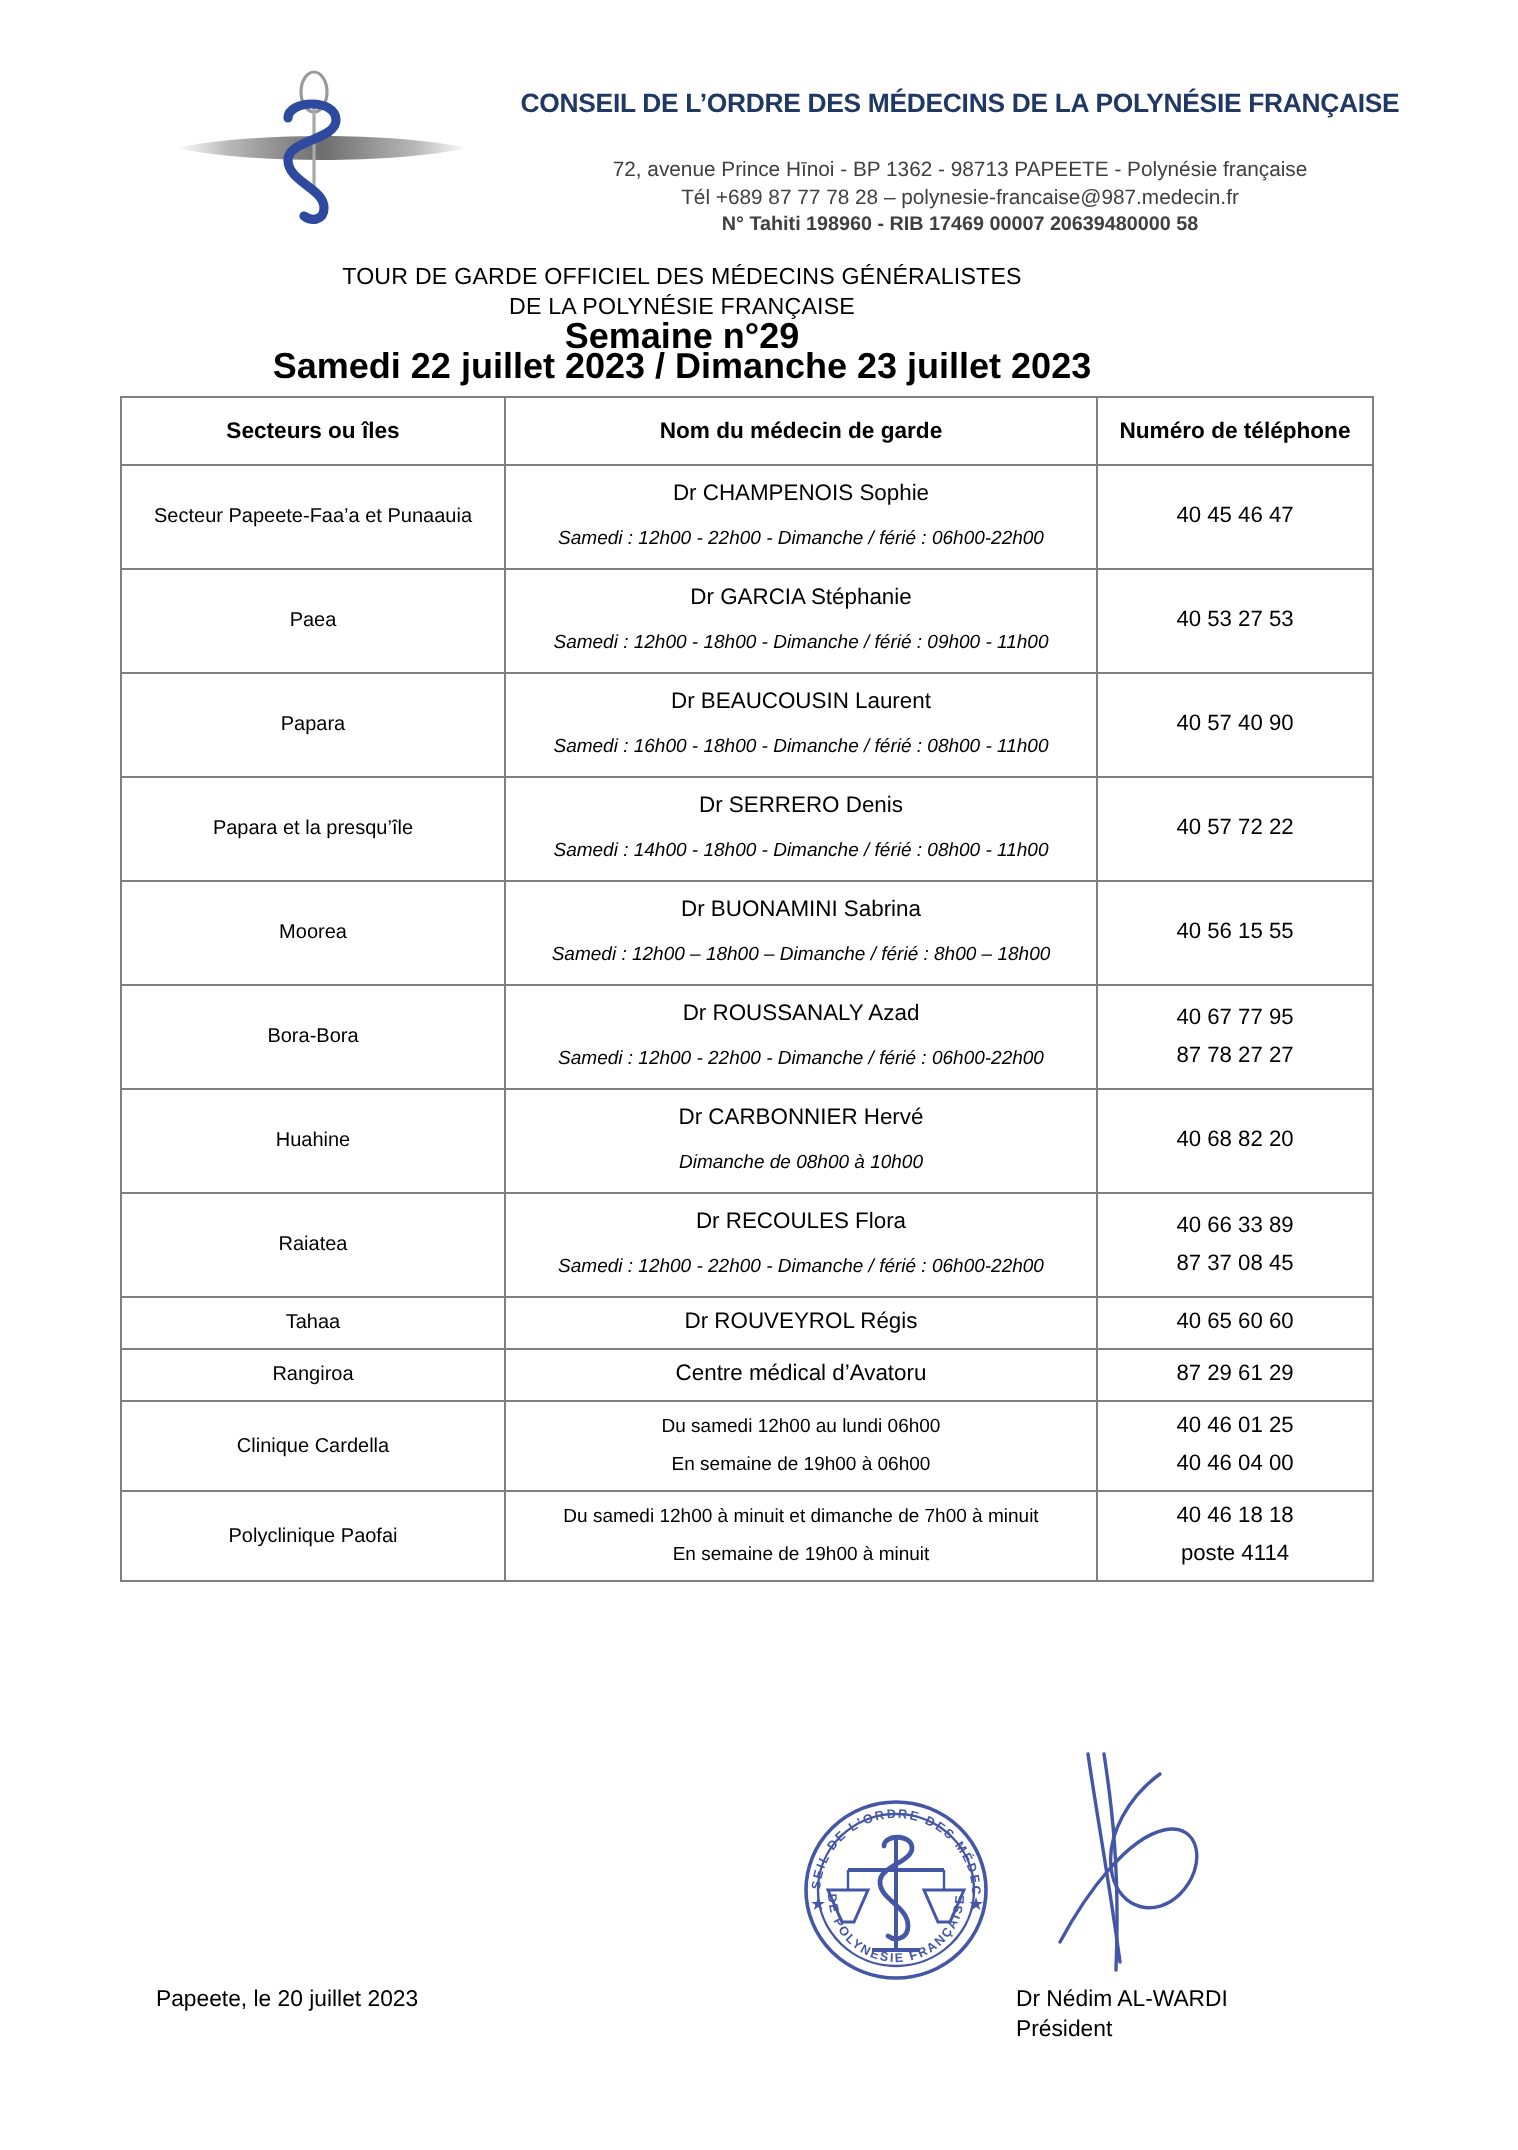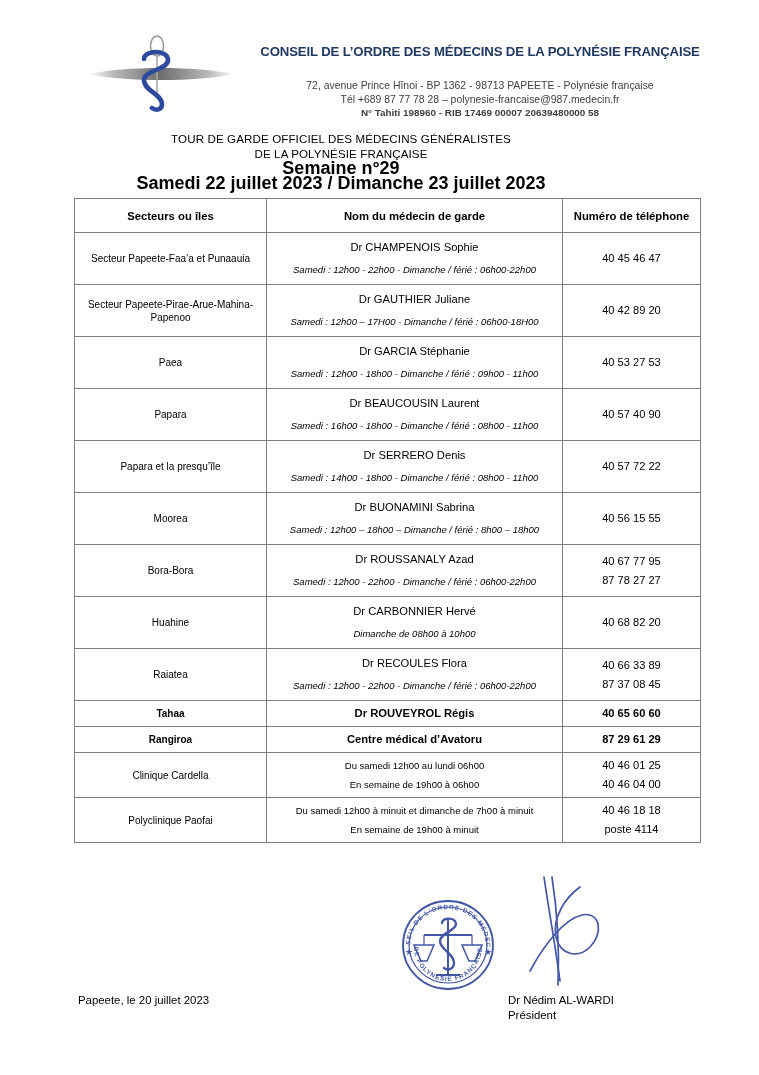--- a/index.html
+++ b/index.html
@@ -85,21 +85,21 @@
   .doc-title .l3,
   .doc-title .l4 {
     font-size: 18px;
     line-height: 14.6px;
     font-weight: bold;
   }
 
   
   .tour-table {
     position: absolute;
-    left: 74px;
+    left: 60px;
     top: 198px;
     width: 626px;
     border-collapse: collapse;
     table-layout: fixed;
     padding-left: 36px;
   }
   .tour-table th,
   .tour-table td {
     border: 1px solid #7f7f7f;
     vertical-align: middle;
@@ -134,21 +134,21 @@
     display: block;
     font-size: 9.5px;
     line-height: 19px;
   }
   td.phone {
     font-size: 11.1px;
     line-height: 19px;
     white-space: nowrap;
   }
   tr.h-tall  td { height: 52px; }
-  tr.h-short td { height: 16px; font-weight: bold; }
+  tr.h-short td { height: 16px; }
   tr.h-mid   td { height: 37px; }
 
   
   .stamp {
     position: absolute;
     left: 396px;
     top: 893px;
     width: 104px;
     height: 104px;
   }
@@ -232,27 +232,20 @@
     </thead>
     <tbody>
         <tr class="h-tall">
           <td class="sector">Secteur Papeete-Faa’a et Punaauia</td>
           <td class="doctor"><span>Dr CHAMPENOIS Sophie</span><span class="hours">Samedi : 12h00 - 22h00 - Dimanche / férié : 06h00-22h00</span></td>
           <td class="phone">
             <div>40 45 46 47</div>
           </td>
         </tr>
         <tr class="h-tall">
-          <td class="sector">Secteur Papeete-Pirae-Arue-Mahina-Papenoo</td>
-          <td class="doctor"><span>Dr GAUTHIER Juliane</span><span class="hours">Samedi : 12h00 – 17H00 - Dimanche / férié : 06h00-18H00</span></td>
-          <td class="phone">
-            <div>40 42 89 20</div>
-          </td>
-        </tr>
-        <tr class="h-tall">
           <td class="sector">Paea</td>
           <td class="doctor"><span>Dr GARCIA Stéphanie</span><span class="hours">Samedi : 12h00 - 18h00 - Dimanche / férié : 09h00 - 11h00</span></td>
           <td class="phone">
             <div>40 53 27 53</div>
           </td>
         </tr>
         <tr class="h-tall">
           <td class="sector">Papara</td>
           <td class="doctor"><span>Dr BEAUCOUSIN Laurent</span><span class="hours">Samedi : 16h00 - 18h00 - Dimanche / férié : 08h00 - 11h00</span></td>
           <td class="phone">

